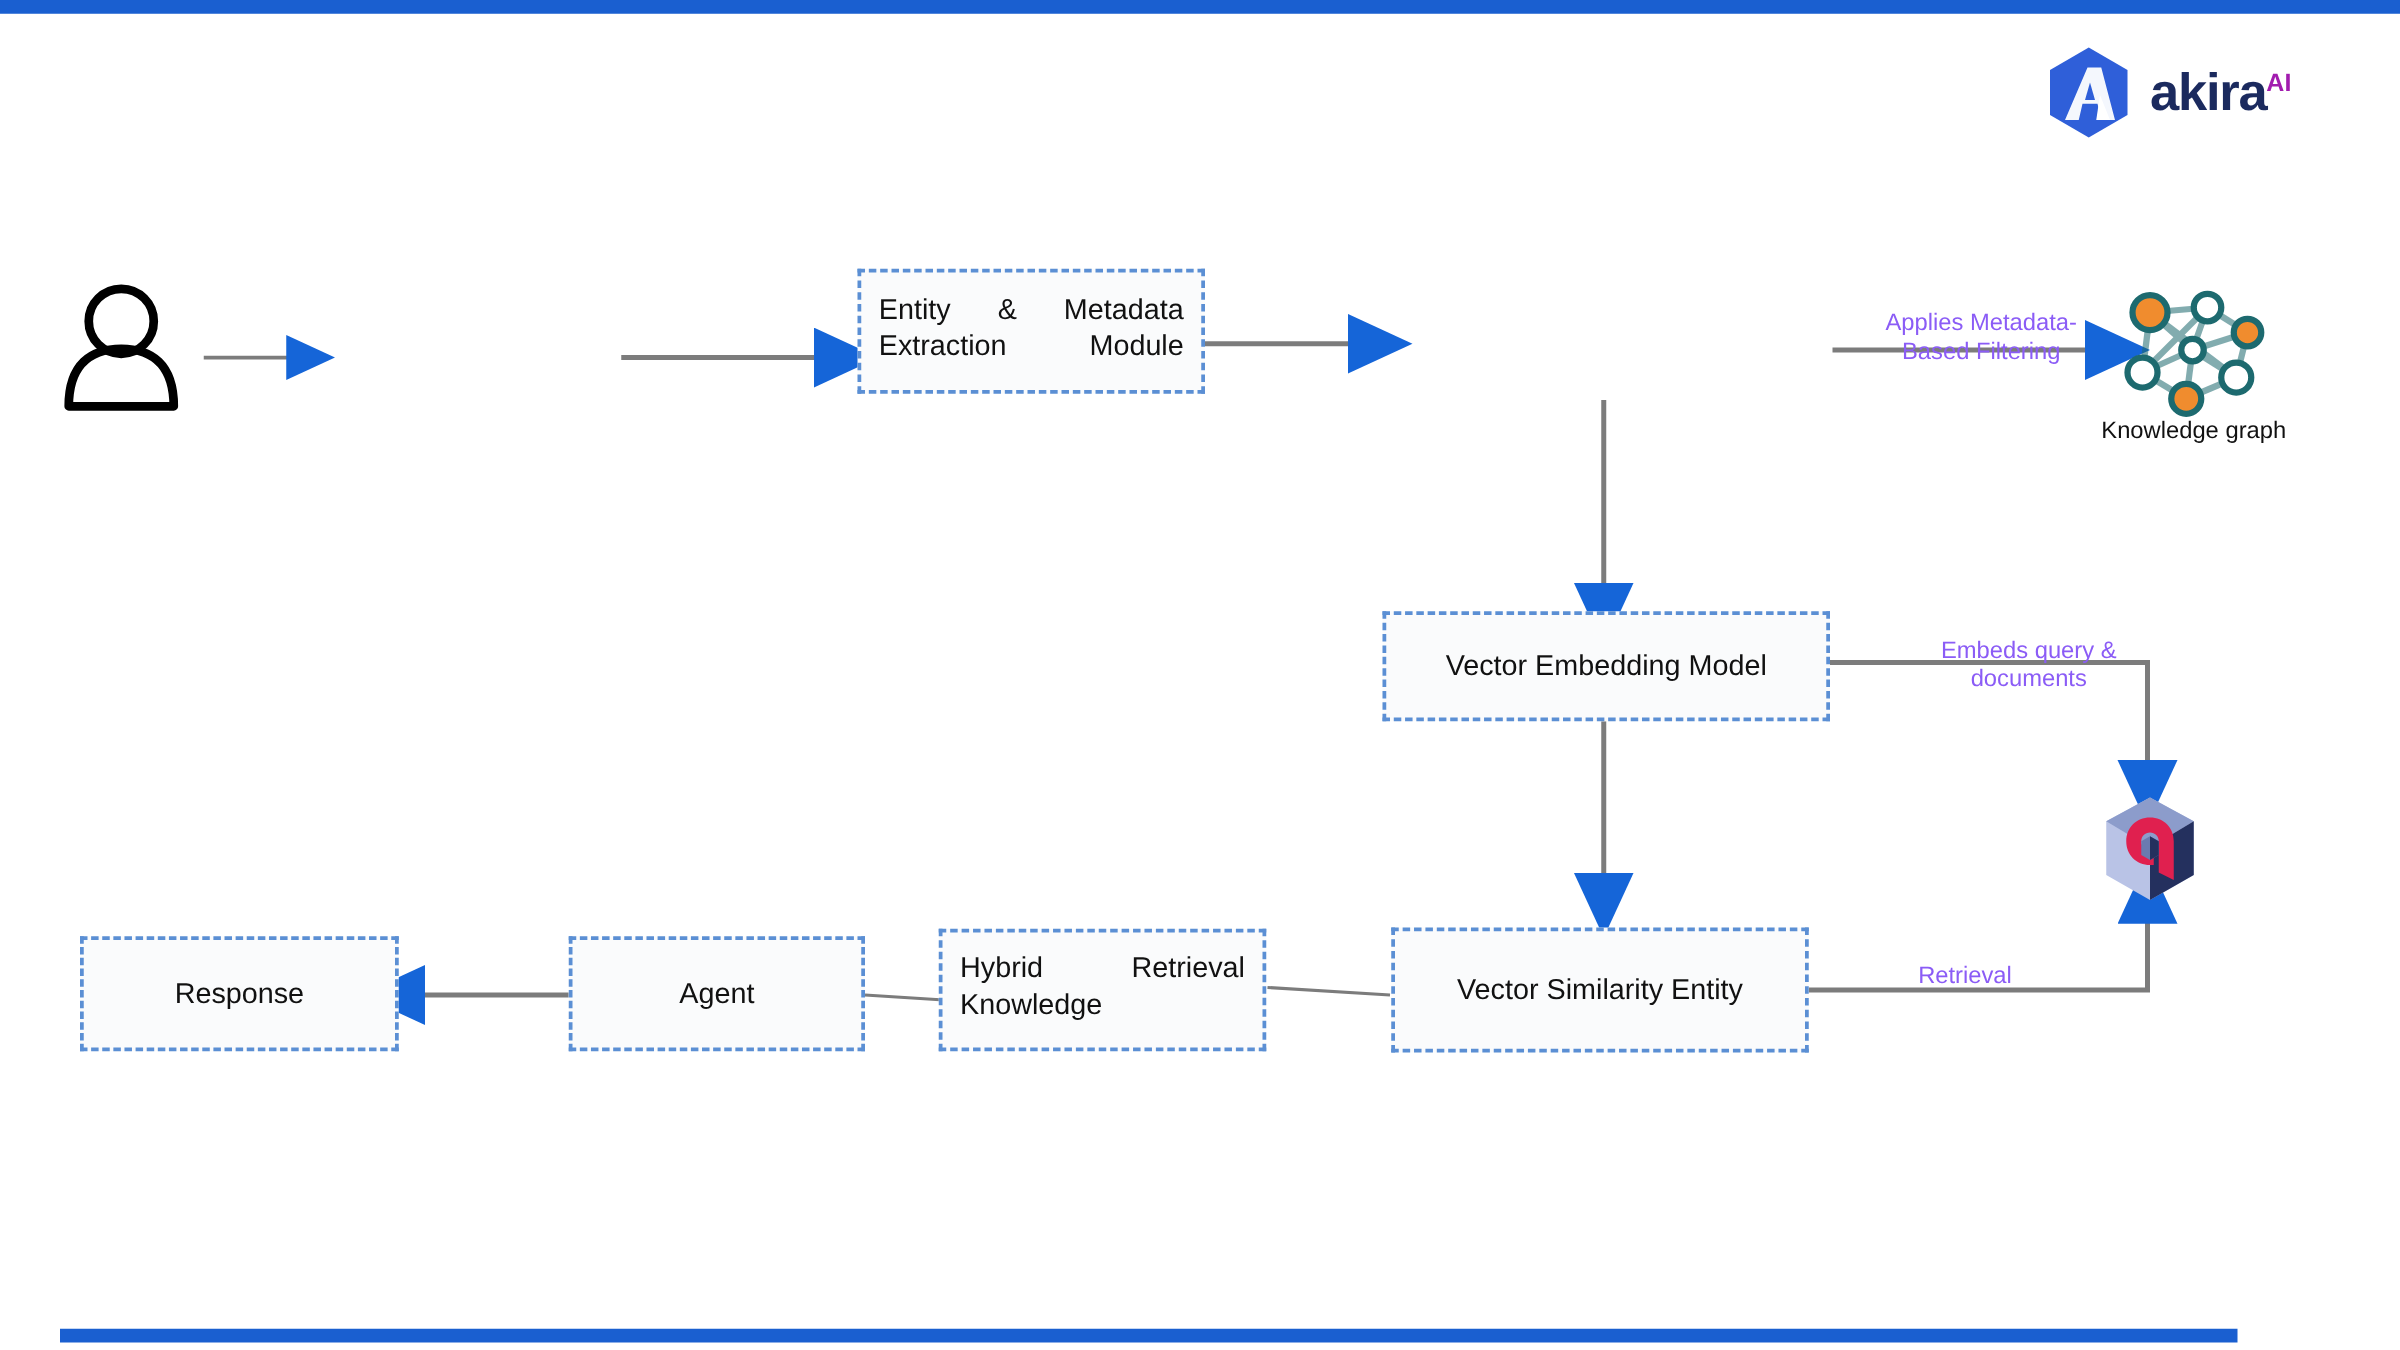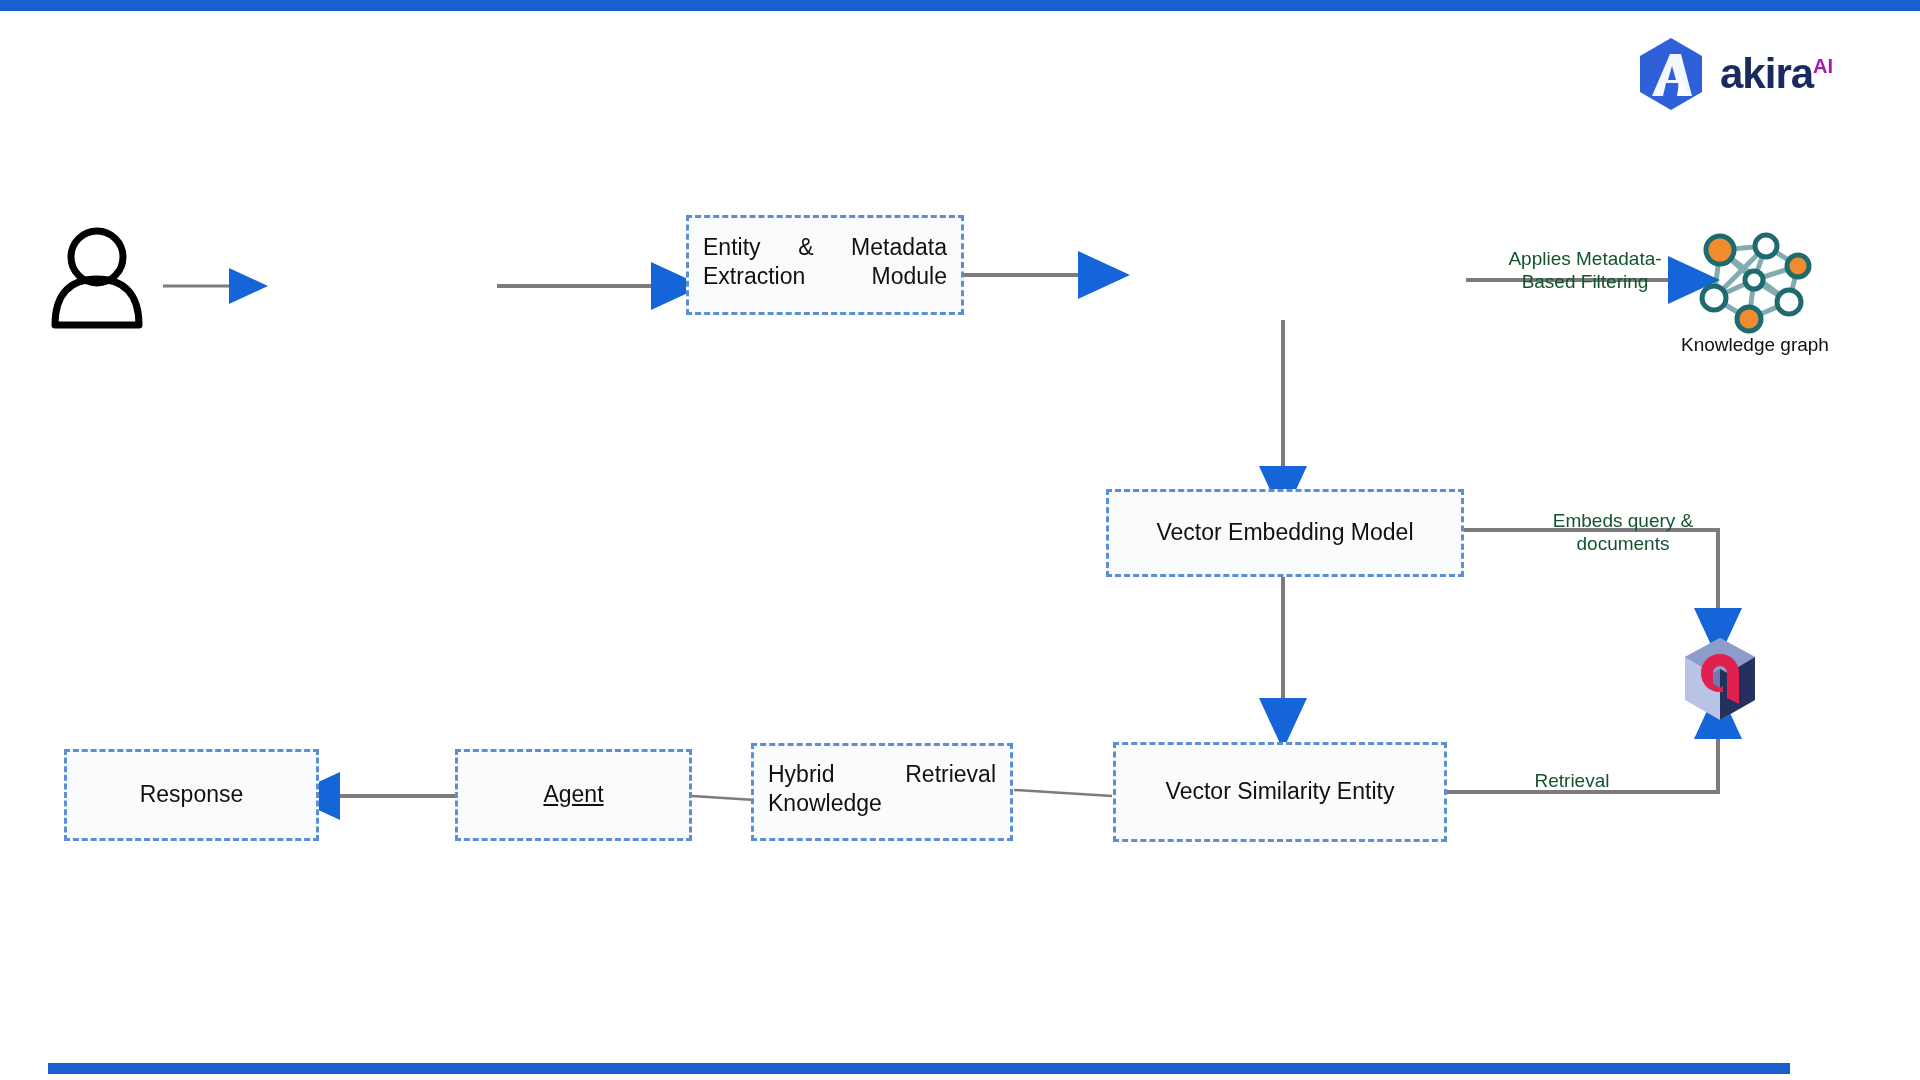--- a/index.html
+++ b/index.html
@@ -41,21 +41,21 @@
   }
   .node.justify .inner{
     position:absolute;top:50%;left:14px;right:14px;transform:translateY(-50%);
     text-align:justify;
     text-align-last:left;
     margin-top:12px;
   }
   .node.justify .inner::after{content:"";display:inline-block;width:100%;}
 
   .edge-label{
-    position:absolute;font-size:19px;color:#14532d;text-align:center;line-height:1.22;
+    position:absolute;font-size:19px;color:#8b5cf6;text-align:center;line-height:1.22;
   }
 
   .caption{position:absolute;font-size:19px;color:#111;text-align:center;}
 
   svg.wires{position:absolute;left:0;top:0;width:1920px;height:1080px;overflow:visible;}
 
   .user-icon{position:absolute;left:45px;top:225px;width:105px;height:105px;}
   .kg-icon{position:absolute;left:1692px;top:224px;width:124px;height:110px;}
   .qdrant-icon{position:absolute;left:1679px;top:636px;width:82px;height:86px;}
 </style>
@@ -130,21 +130,21 @@
   </div>
 
   <div class="node" style="left:1113px;top:742px;width:334px;height:100px;">
     <span>Vector Similarity Entity</span>
   </div>
 
   <div class="node justify" style="left:751px;top:743px;width:262px;height:98px;">
     <span class="inner">Hybrid Retrieval Knowledge</span>
   </div>
 
-  <div class="node" style="left:455px;top:749px;width:237px;height:92px;text-decoration:underline;">
+  <div class="node" style="left:455px;top:749px;width:237px;height:92px;">
     <span>Agent</span>
   </div>
 
   <div class="node" style="left:64px;top:749px;width:255px;height:92px;">
     <span>Response</span>
   </div>
 
   <div class="edge-label" style="left:1485px;top:247px;width:200px;">
     <div>Applies Metadata-</div>
     <div>Based Filtering</div>

